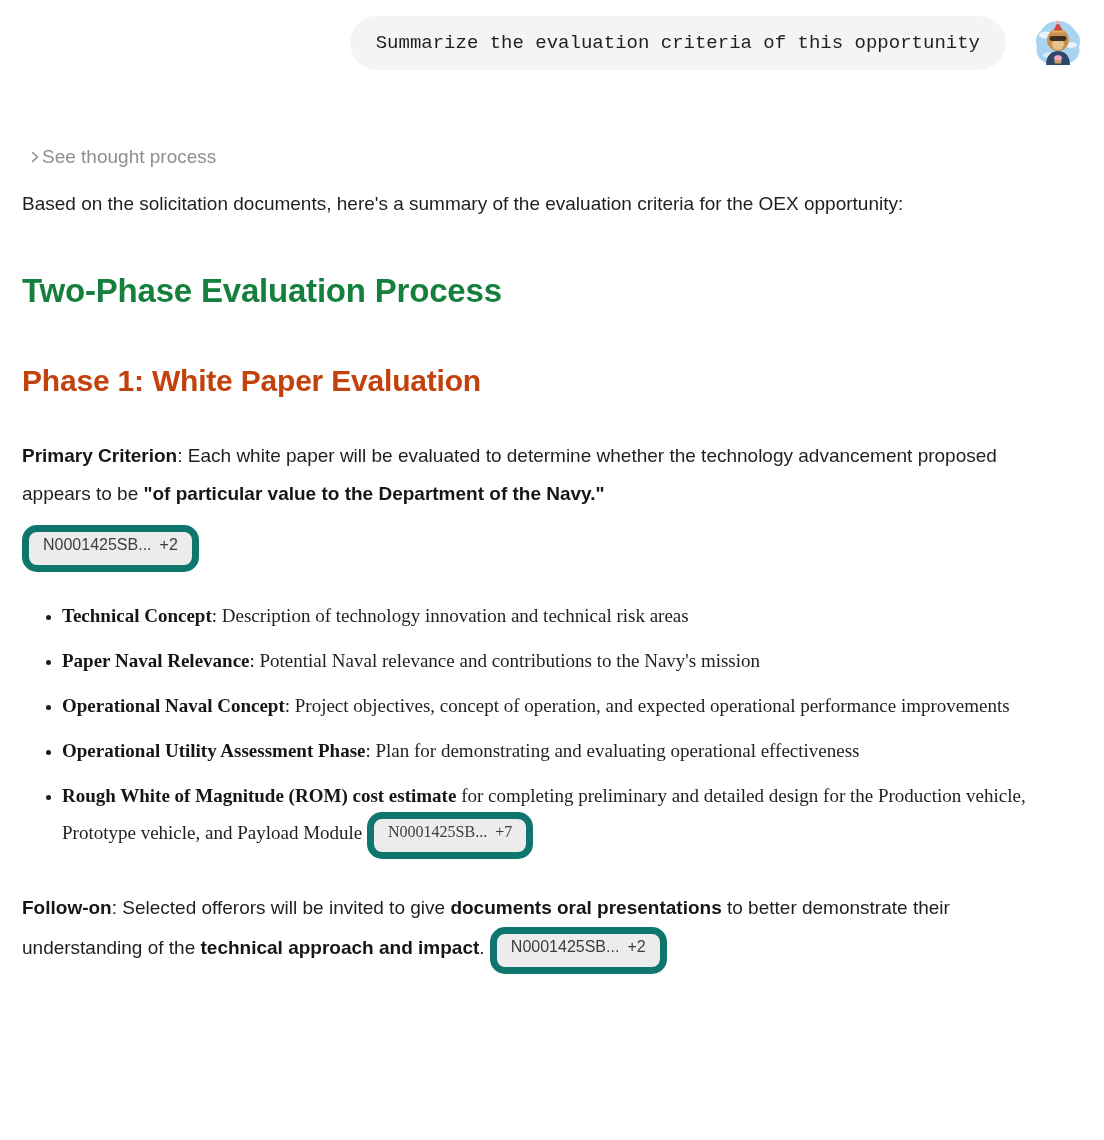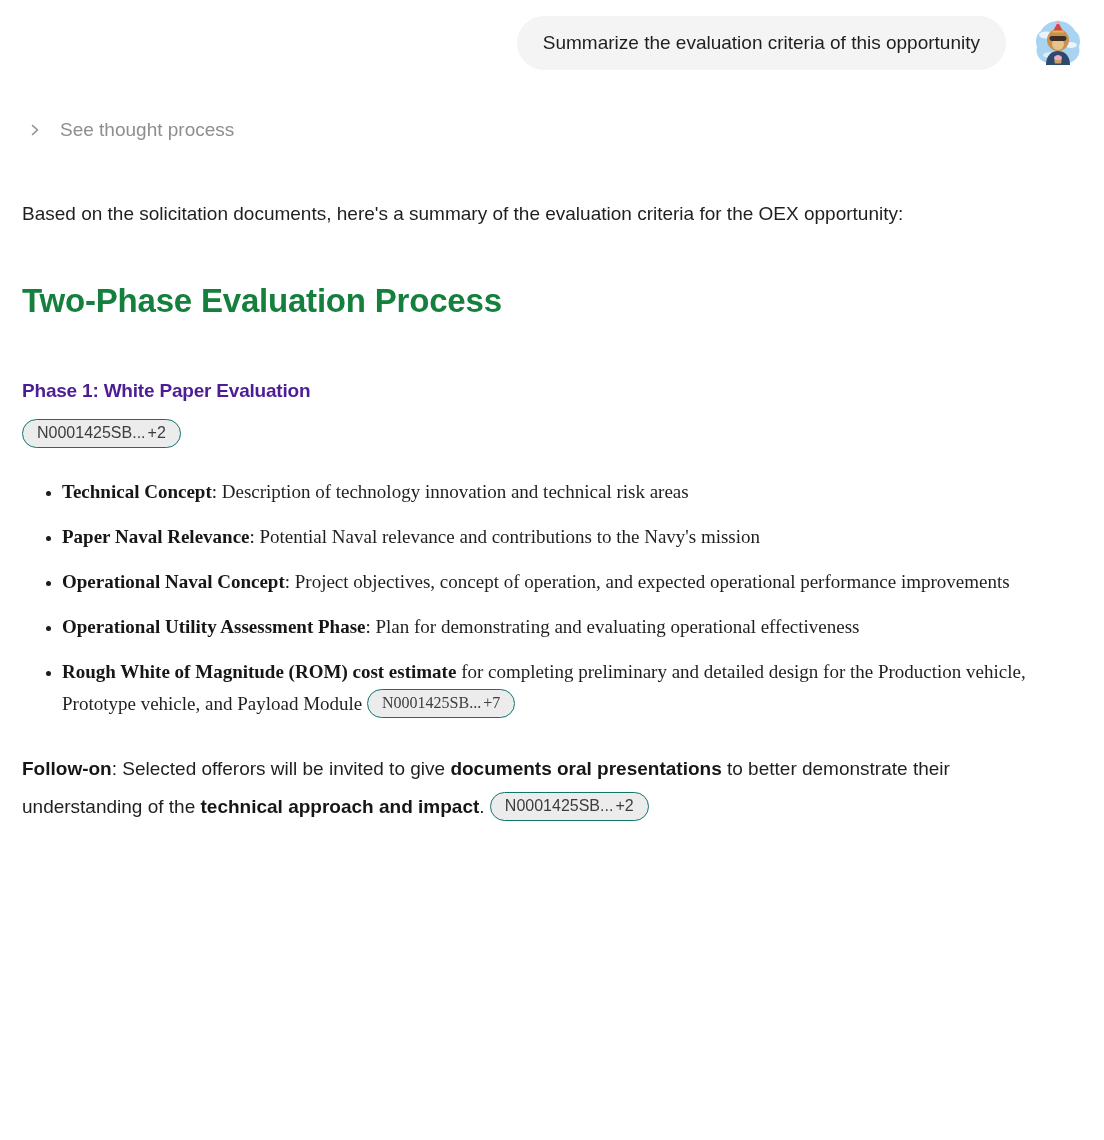--- a/index.html
+++ b/index.html
@@ -13,89 +13,89 @@
   }
   .page { padding: 16px 22px 0 22px; }
 
   
   .user-row {
     display: flex;
     justify-content: flex-end;
     align-items: center;
     gap: 28px;
     padding-right: 0;
+    font-family: Liberation Mono, monospace;
   }
   .user-bubble {
     background: #f4f4f4;
     border-radius: 27px;
     padding: 14px 26px;
     font-size: 19px;
     line-height: 26px;
     color: #1f1f1f;
     max-width: 760px;
   }
   .avatar {
     width: 48px;
     height: 48px;
     flex: 0 0 48px;
     display: inline-block;
   }
   .avatar svg { width: 48px; height: 48px; display: block; }
 
   
   .thought-row {
-    margin-top: 49px;
+    margin-top: 76px;
     display: flex;
     align-items: center;
-    gap: 18px;
     cursor: pointer;
     color: #8e8e8e;
     font-size: 19px;
     padding-left: 6px;
   }
   .chevron { display: inline-flex; width: 14px; height: 14px; }
   .chevron svg { width: 14px; height: 14px; stroke: #8e8e8e; }
 
   
-  .response { margin-top: 54px; }
+  .response { margin-top: 17px; }
   p.body {
     font-size: 19px;
     line-height: 38px;
     color: #1f1f1f;
     max-width: 990px;
   }
   strong, b { font-weight: 700; color: #161616; }
 
   h1 {
     font-size: 33px;
     line-height: 40px;
     font-weight: 700;
     color: #15803d;
     margin-top: 48px;
     letter-spacing: -0.2px;
   }
   h2 {
-    font-size: 19px;
+    font-size: 30px;
     line-height: 32px;
     font-weight: 700;
-    color: #4c1d95;
+    color: #c2410c;
     margin-top: 54px;
     letter-spacing: -0.2px;
   }
   .primary-para { margin-top: 40px; }
 
   
   .chip {
     display: inline-flex;
     align-items: center;
-    gap: 2px;
+    gap: 8px;
     background: #ececec;
-    border: 1px solid #0f766e;
+    border: 7px solid #0f766e;
     border-radius: 15px;
-    padding: 3px 14px 4px 14px;
+    padding: 3px 14px 10px 14px;
     font-size: 16px;
     line-height: 20px;
     color: #3d3d3d;
     cursor: pointer;
     white-space: nowrap;
     vertical-align: 2px;
   }
   .chip .count { color: #3d3d3d; }
   .chip-block { margin-top: 12px; }
 
@@ -168,20 +168,21 @@
   <div class="response">
 
     <p class="body">
       <span>Based on the solicitation documents, here's a summary of the evaluation criteria for the OEX opportunity:</span>
     </p>
 
     <h1>Two-Phase Evaluation Process</h1>
 
     <h2>Phase 1: White Paper Evaluation</h2>
 
+    <p class="body primary-para"><strong>Primary Criterion</strong><span>: Each white paper will be evaluated to determine whether the technology advancement proposed appears to be </span><strong>"of particular value to the Department of the Navy."</strong></p>
 
     <div class="chip-block">
       <span class="chip">
           <span>N0001425SB...</span>
           <span class="count">+2</span>
         </span>
     </div>
 
 
     <ul class="criteria">

